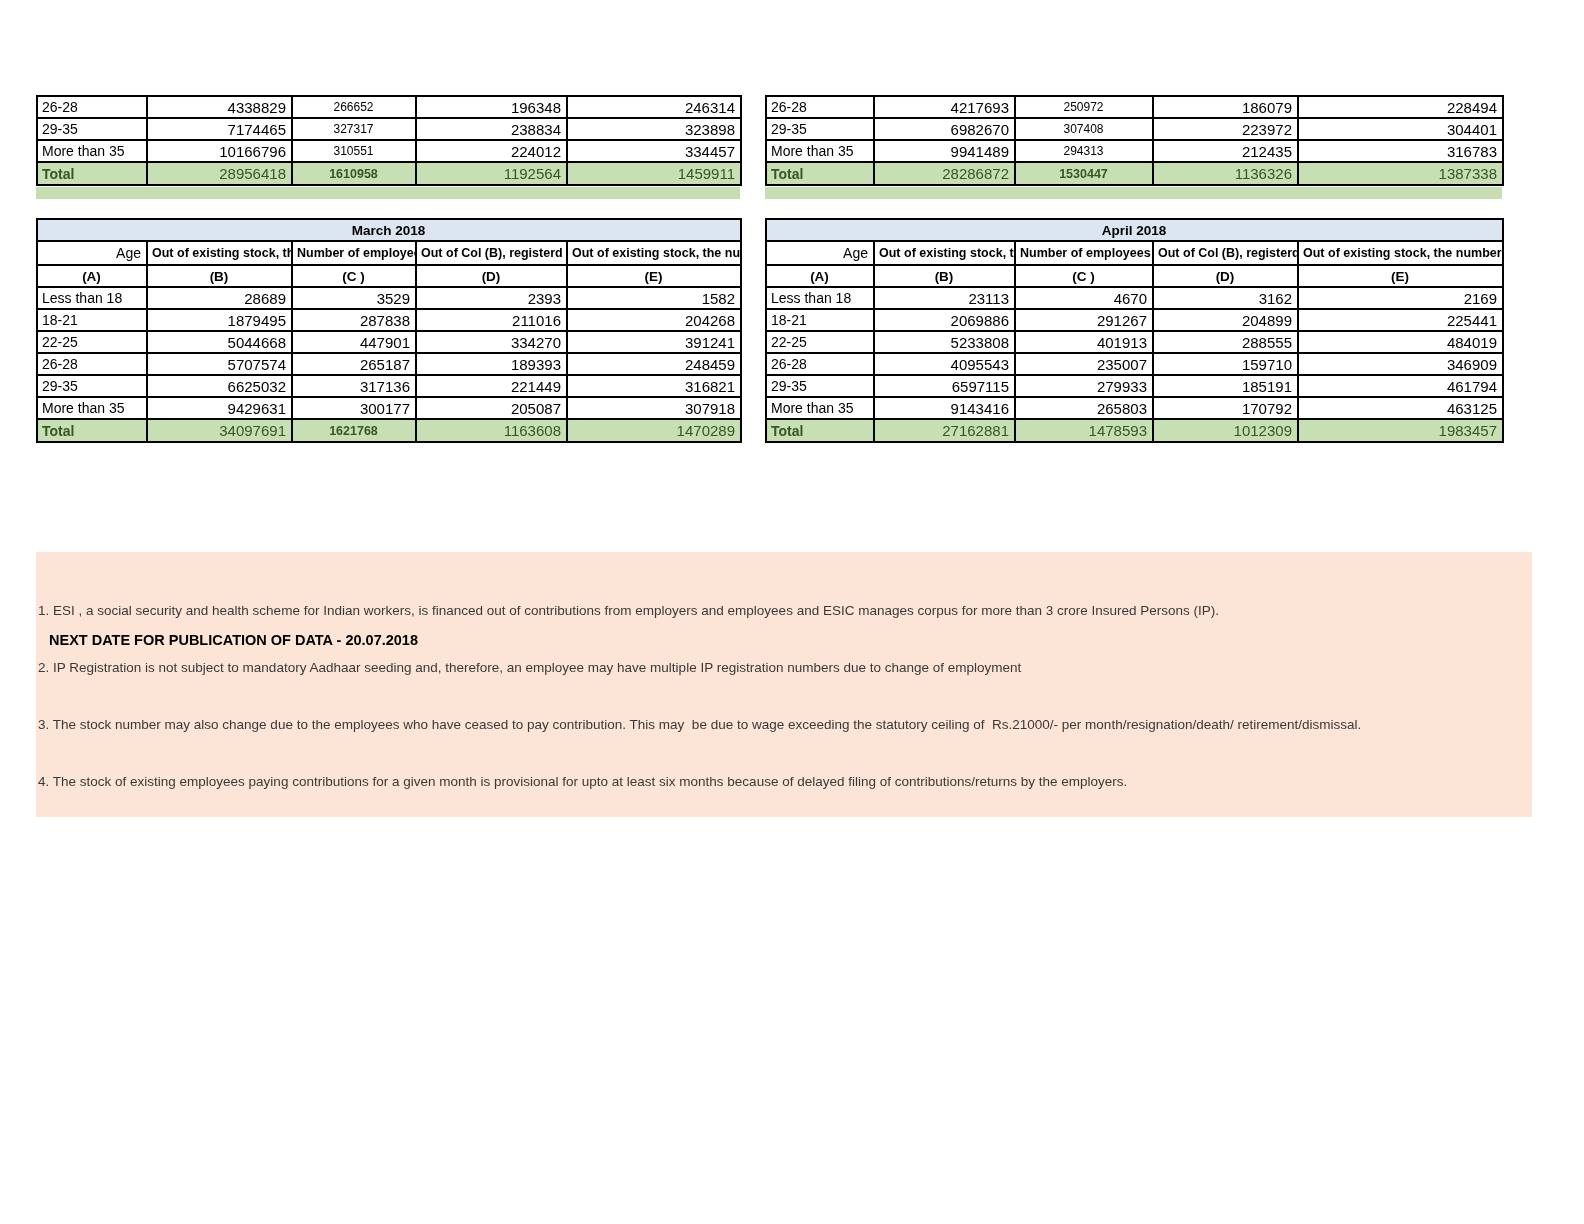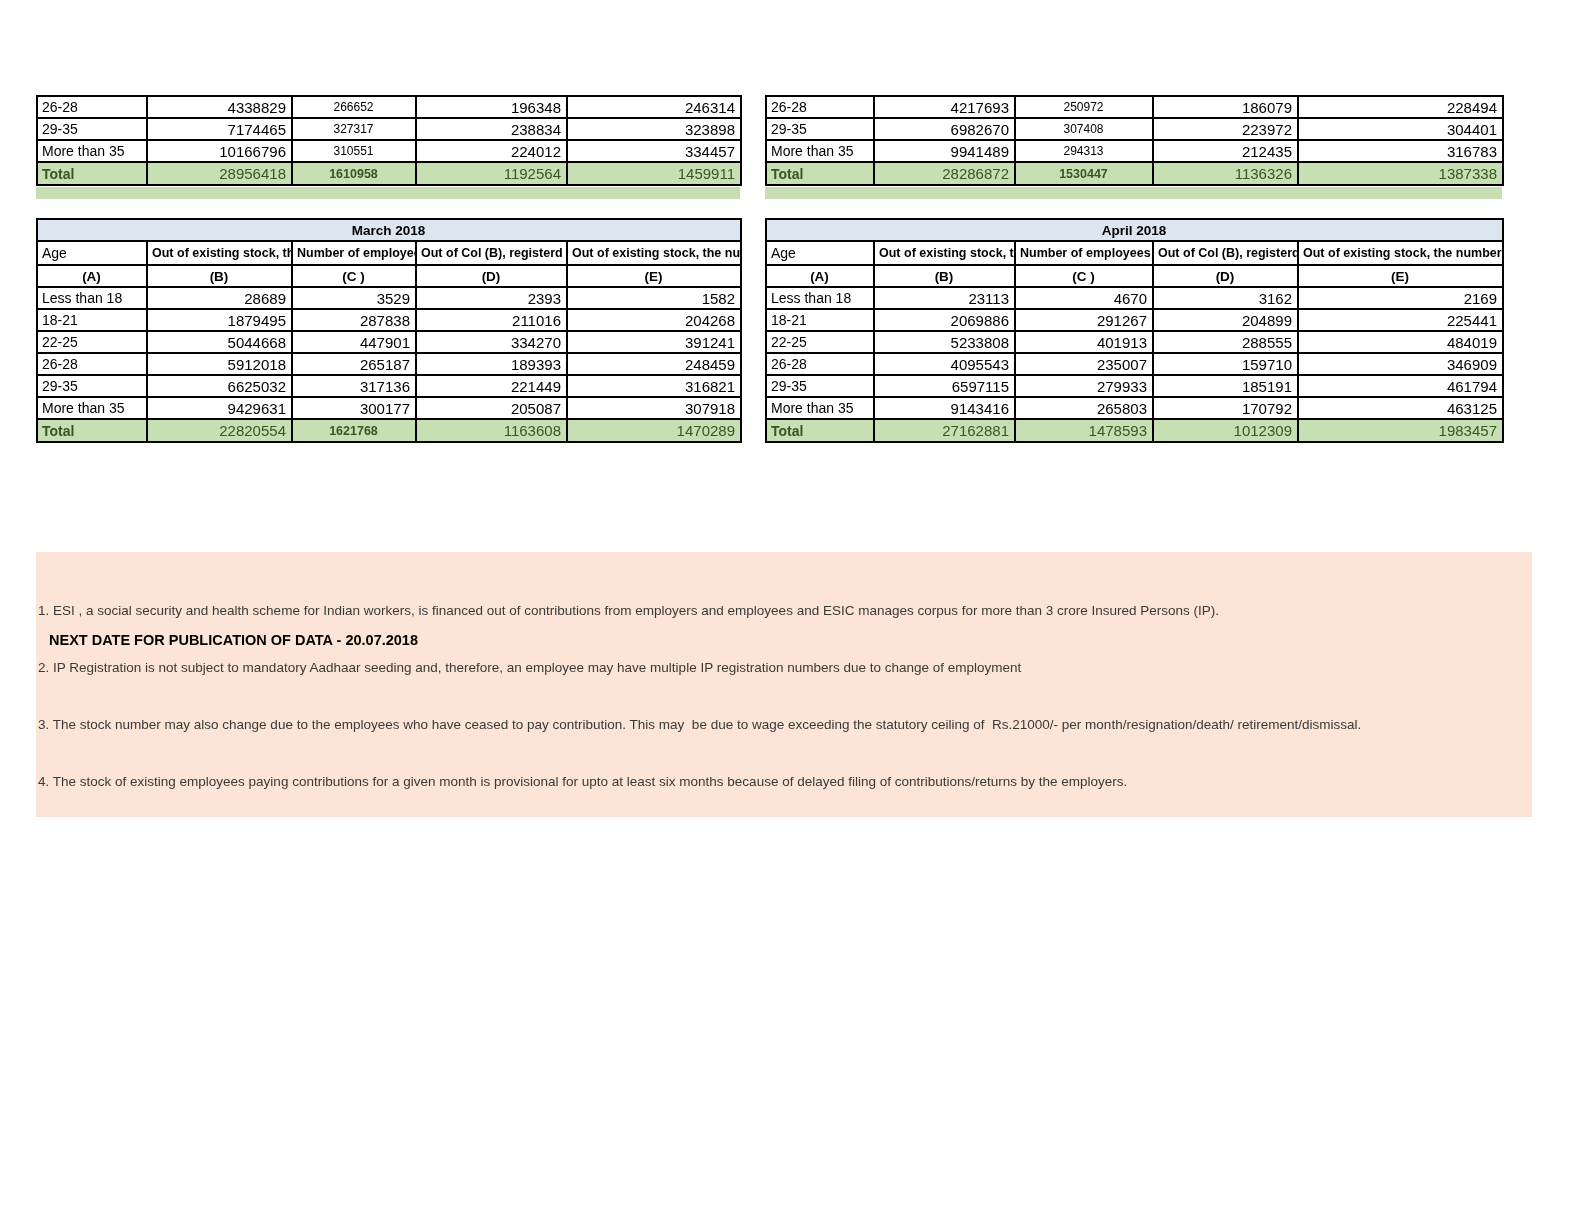--- a/index.html
+++ b/index.html
@@ -20,21 +20,21 @@
   tr.total td.a{font-weight:bold;}
   tr.total td.cb{font-weight:bold;text-align:center;font-size:12.5px;}
   td.title{
     background:var(--title_fill,#dce6f1);font-weight:bold;text-align:center;
     font-size:13.5px;height:13px;padding:0;
   }
   td.h{
     font-weight:bold;font-size:12.5px;text-align:center;white-space:normal;
     vertical-align:middle;line-height:1.45;height:92px;padding:0 3px;
   }
-  td.hage{font-weight:normal;font-size:14px;text-align:left;vertical-align:middle;white-space:nowrap;}
+  td.hage{font-weight:normal;font-size:14px;text-align:right;vertical-align:middle;white-space:nowrap;}
   td.l{font-weight:bold;text-align:center;font-size:13.5px;height:17px;}
   .strip{position:absolute;height:12px;background:var(--strip_fill,#c6deb2);}
   .notes{
     position:absolute;left:36px;top:536px;width:1486px;
     background:var(--note_fill,#fce4d6);color:#3a3a3a;
     font-size:13.5px;line-height:19px;padding:11px 8px 7px 2px;
     white-space:pre-wrap;
     margin-top:16px;
   }
   .nextdate{
@@ -168,42 +168,42 @@
   </tr>
   <tr>
     <td class="a">22-25</td>
     <td class="n">5044668</td>
     <td class="n">447901</td>
     <td class="n">334270</td>
     <td class="n">391241</td>
   </tr>
   <tr>
     <td class="a">26-28</td>
-    <td class="n">5912018</td>
+    <td class="n">5707574</td>
     <td class="n">265187</td>
     <td class="n">189393</td>
     <td class="n">248459</td>
   </tr>
   <tr>
     <td class="a">29-35</td>
     <td class="n">6625032</td>
     <td class="n">317136</td>
     <td class="n">221449</td>
     <td class="n">316821</td>
   </tr>
   <tr>
     <td class="a">More than 35</td>
     <td class="n">9429631</td>
     <td class="n">300177</td>
     <td class="n">205087</td>
     <td class="n">307918</td>
   </tr>
   <tr class="total">
     <td class="a">Total</td>
-    <td class="n">22820554</td>
+    <td class="n">34097691</td>
     <td class="cb">1621768</td>
     <td class="n">1163608</td>
     <td class="n">1470289</td>
   </tr>
 </tbody>
   </table>
 
 <table class="tbl" style="left:765px;top:218px;width:737px;">
   <colgroup>
       <col style="width:108px">

